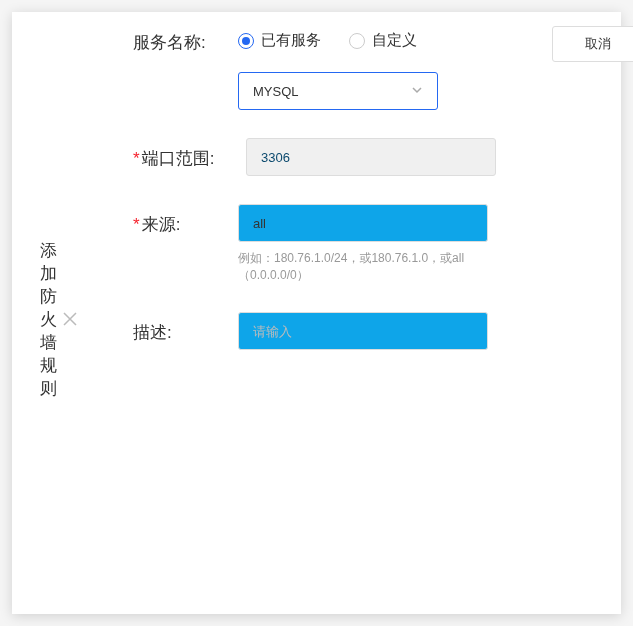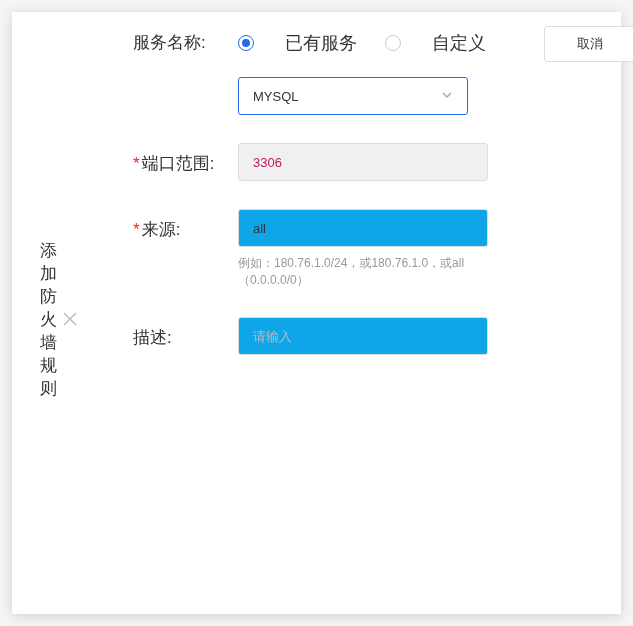--- a/index.html
+++ b/index.html
@@ -69,23 +69,22 @@
     .radio-group {
       display: flex;
       gap: 28px;
       align-items: center;
       padding-top: 9px;
     }
     .radio-item {
       display: flex;
       align-items: center;
       cursor: pointer;
-      font-size: 18px;
-      color: #333;
-      gap: 24px;
+      font-size: 15px;
+      color: #333;
     }
     .radio-circle {
       width: 16px;
       height: 16px;
       border: 1px solid #ccc;
       border-radius: 50%;
       margin-right: 7px;
       position: relative;
       flex-shrink: 0;
     }
@@ -96,21 +95,21 @@
       content: '';
       position: absolute;
       top: 3px;
       left: 3px;
       width: 8px;
       height: 8px;
       background: #2468f2;
       border-radius: 50%;
     }
     .select-box {
-      width: 230px;
+      width: 200px;
       height: 38px;
       border: 1px solid #ddd;
       border-radius: 3px;
       display: flex;
       align-items: center;
       padding: 0 14px;
       justify-content: space-between;
       cursor: pointer;
       font-size: 13px;
       color: #333;
@@ -136,21 +135,22 @@
       border: 1px solid #ddd;
       border-radius: 3px;
       padding: 0 14px;
       font-size: 13px;
       color: #333;
       outline: none;
       background: #0ea5e9;
     }
     .text-input.disabled {
       background: #f0f0f0;
-      color: #be185d;
+      color: #0c4a6e;
+      margin-left: 8px;
     }
     .text-input::placeholder {
       color: #bbb;
     }
     .hint-text {
       font-size: 12px;
       color: #999;
       margin-top: 8px;
       margin-left: 105px;
       margin-bottom: 28px;

